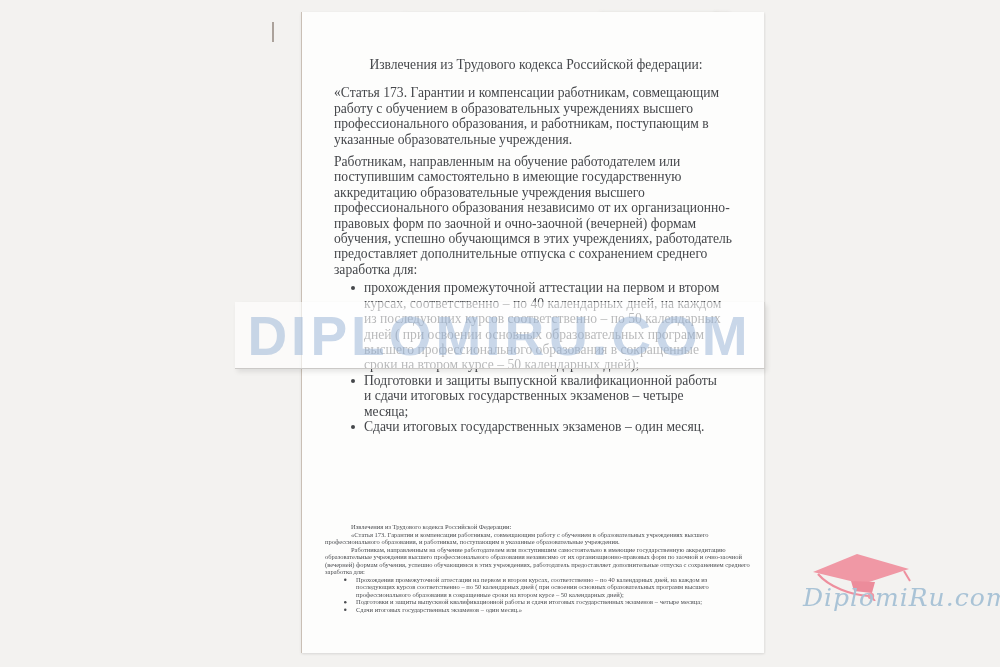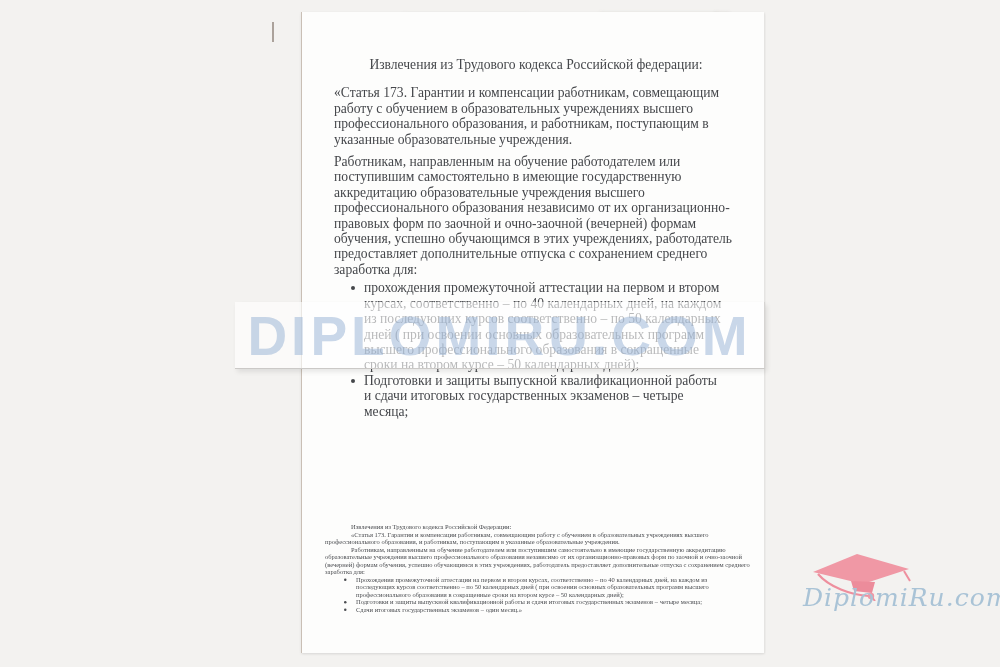--- a/index.html
+++ b/index.html
@@ -92,20 +92,21 @@
 <div class="edge-tick"></div>
 
 <div class="paper">
   <div class="doc">
     <div class="doc-title">Извлечения из Трудового кодекса Российской федерации:</div>
     <div class="para1">«Статья 173. Гарантии и компенсации работникам, совмещающим работу с обучением в образовательных учреждениях высшего профессионального образования, и работникам, поступающим в указанные образовательные учреждения.</div>
     <div class="para2">Работникам, направленным на обучение работодателем или поступившим самостоятельно в имеющие государственную аккредитацию образовательные учреждения высшего профессионального образования независимо от их организационно-правовых форм по заочной и очно-заочной (вечерней) формам обучения, успешно обучающимся в этих учреждениях, работодатель предоставляет дополнительные отпуска с сохранением среднего заработка для:</div>
     <ul>
       <li>прохождения промежуточной аттестации на первом и втором курсах, соответственно – по 40 календарных дней, на каждом из последующих курсов соответственно – по 50 календарных дней ( при освоении основных образовательных программ высшего профессионального образования в сокращенные сроки на втором курсе – 50 календарных дней);</li>
       <li>Подготовки и защиты выпускной квалификационной работы и сдачи итоговых  государственных экзаменов – четыре месяца;</li>
+      <li>Сдачи итоговых государственных экзаменов – один месяц.</li>
     </ul>
   </div>
 
   <div class="fine-wrap">
     <div class="fp-indent">Извлечения из Трудового кодекса Российской Федерации:</div>
     <div class="fp-indent">«Статья 173. Гарантии и компенсации работникам, совмещающим работу с обучением в образовательных учреждениях высшего профессионального образования, и работникам, поступающим в указанные образовательные учреждения.</div>
     <div class="fp-indent">Работникам, направленным на обучение работодателем или поступившим самостоятельно в имеющие государственную аккредитацию образовательные учреждения высшего профессионального образования независимо от их организационно-правовых форм по заочной и очно-заочной (вечерней) формам обучения, успешно обучающимся в этих учреждениях, работодатель предоставляет дополнительные отпуска с сохранением среднего заработка для:</div>
     <ul>
       <li>Прохождения промежуточной аттестации на первом и втором курсах, соответственно – по 40 календарных дней, на каждом из последующих курсов соответственно – по 50 календарных дней ( при освоении основных образовательных программ высшего профессионального образования в сокращенные сроки на втором курсе – 50 календарных дней);</li>
       <li>Подготовки и защиты выпускной квалификационной работы и сдачи итоговых  государственных экзаменов – четыре месяца;</li>

